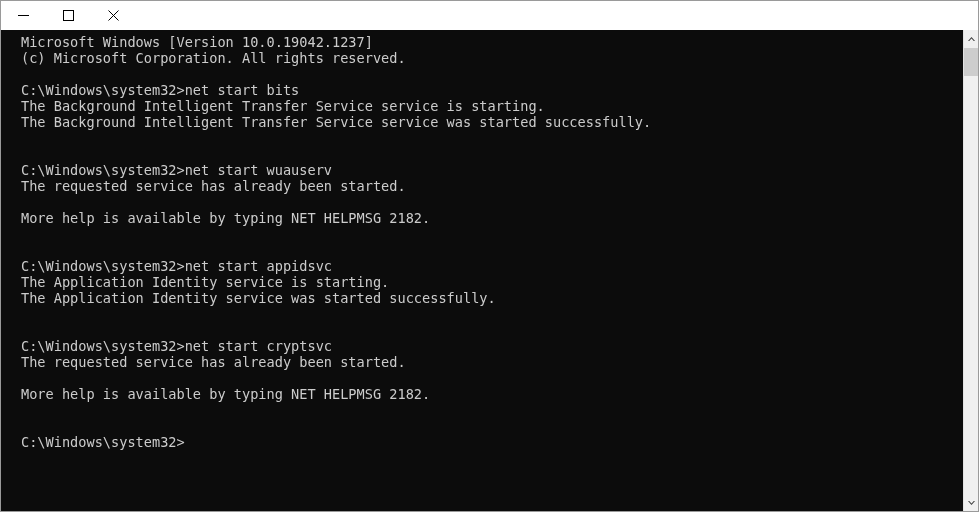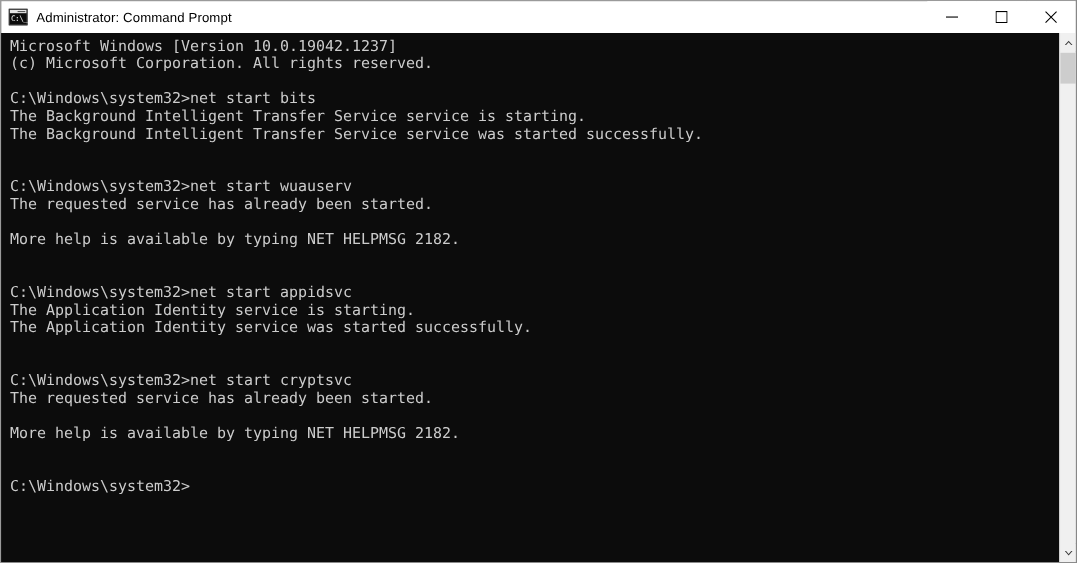--- a/index.html
+++ b/index.html
@@ -105,21 +105,21 @@
     display: flex;
     align-items: center;
     justify-content: center;
     background: #ffffff;
   }
   .ctrl-btn svg { display: block; }
 
   
   #console {
     position: absolute;
-    left: 4px;
+    left: 16px;
     top: 29px;
     width: 962px;
     bottom: 0;
     background: #0c0c0c;
     overflow: hidden;
   }
   #console-lines {
     padding: 4px 0 0 4px;
     font-family: "DejaVu Sans Mono", "Liberation Mono", monospace;
     font-size: 13.6px;
@@ -173,27 +173,20 @@
     bottom: 17px;
     background: #f0f0f0;
   }
 </style>
 </head>
 <body>
 
 <div id="window">
 
   <div id="titlebar">
-    <div id="titlebar-left">
-      <span class="app-icon">
-        <span class="bar"></span>
-        <span class="glyph">C:\_</span>
-      </span>
-      <span id="titlebar-title">Administrator: Command Prompt</span>
-    </div>
     <div id="window-controls">
       <div class="ctrl-btn">
         <svg width="11" height="11" viewBox="0 0 11 11">
           <rect x="0" y="5" width="11" height="1" fill="#000000"></rect>
         </svg>
 
       </div>
       <div class="ctrl-btn">
         <svg width="11" height="11" viewBox="0 0 11 11">
           <rect x="0.5" y="0.5" width="10" height="10" fill="none" stroke="#000000" stroke-width="1"></rect>

